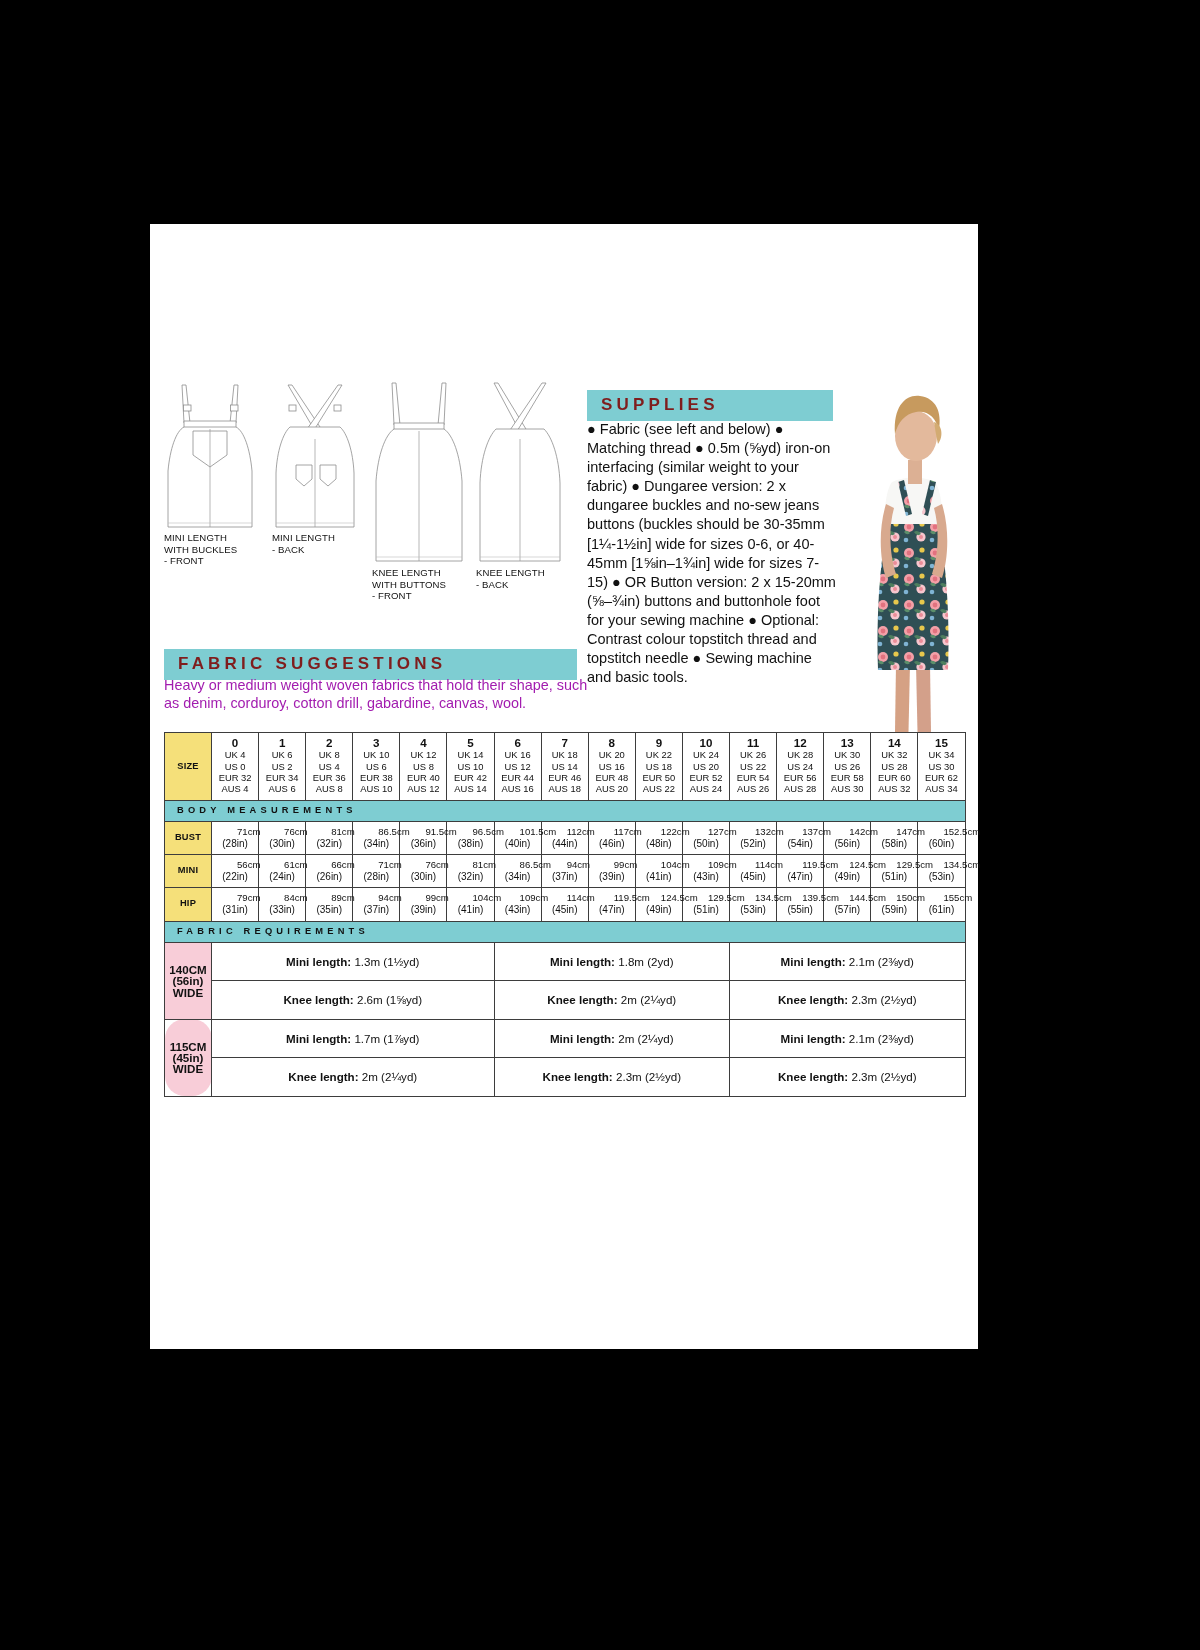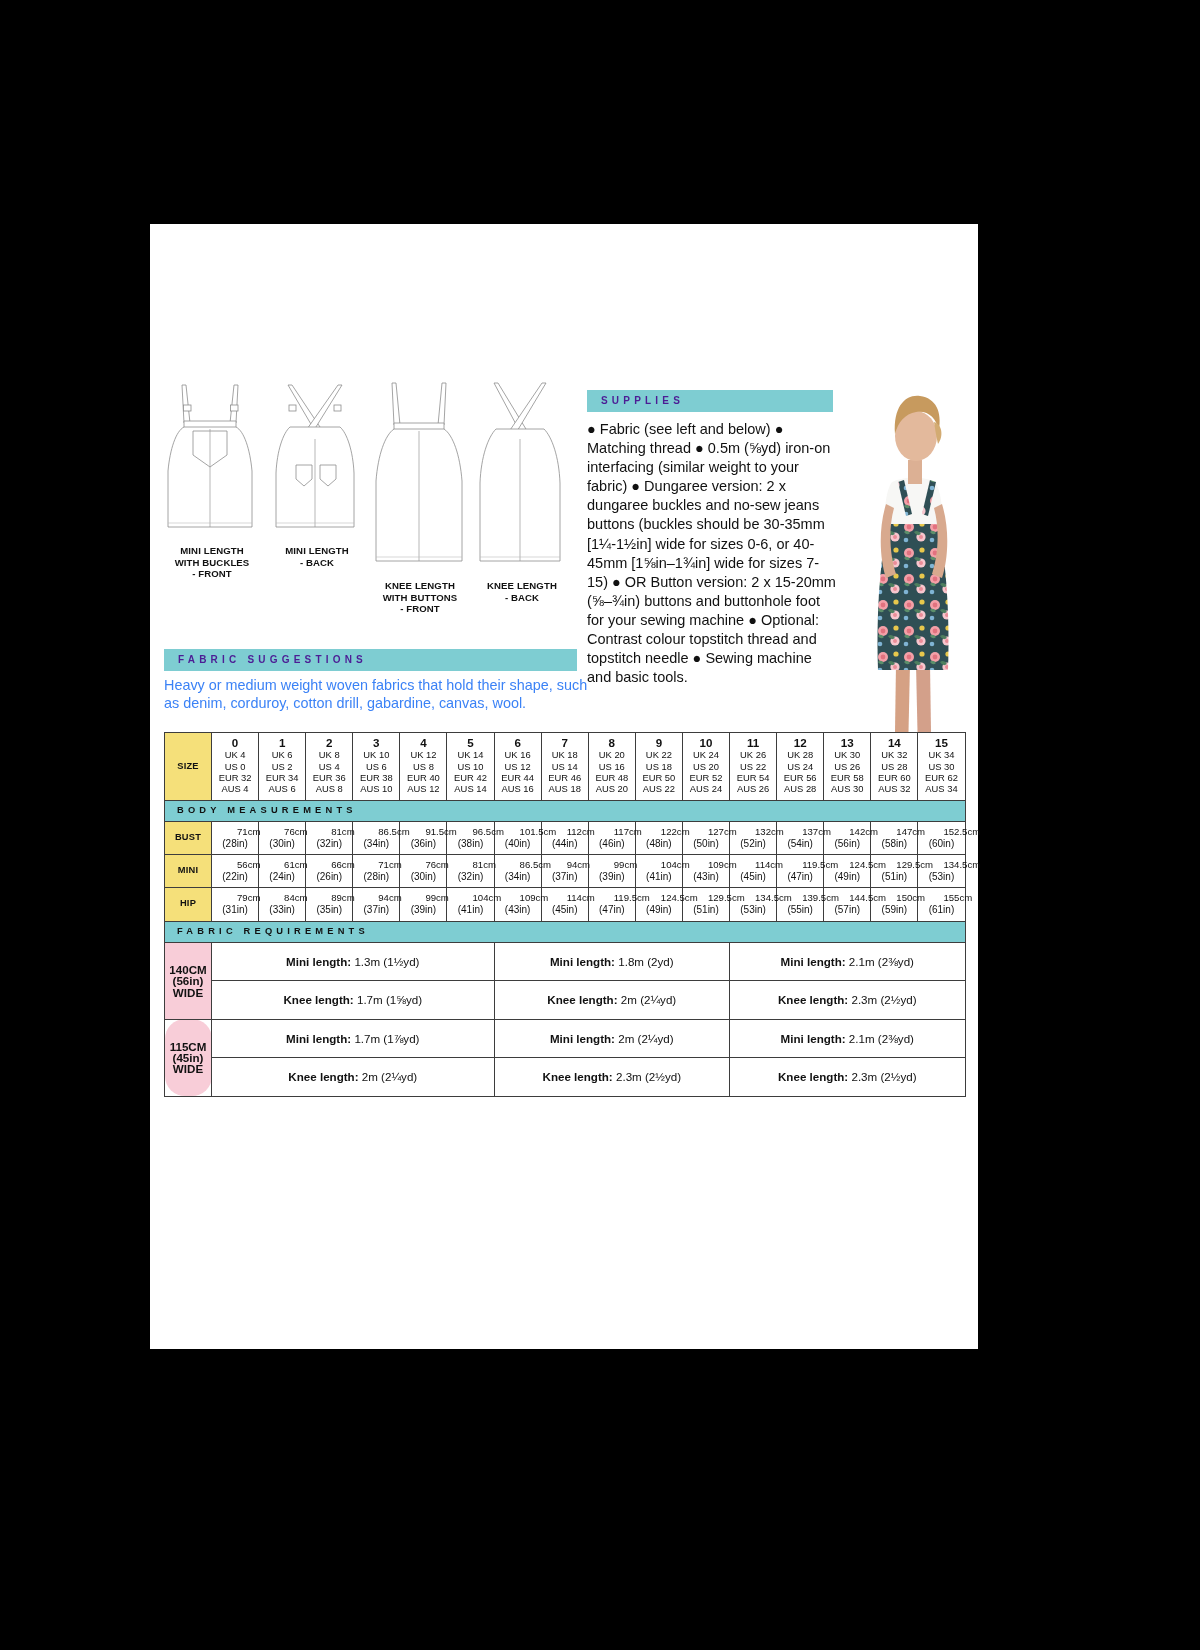--- a/index.html
+++ b/index.html
@@ -17,44 +17,43 @@
     background:#ffffff;
   }
 
   
   .tech-row {
     position:absolute; left:14px; top:155px; width:420px; height:265px;
   }
   .tech-fig { position:absolute; }
   .tech-fig svg { display:block; }
   .tech-cap {
-    text-align:center;
     font-size:9.6px;
-    font-weight:bold;
+    font-weight:normal;
     line-height:11.5px;
     letter-spacing:0.1px;
     color:#111;
-    margin-top:16px;
+    margin-top:3px;
     white-space:pre-line;
   }
 
   
   .bar {
     background:#7ecdd2;
-    color:#4c1d95;
+    color:#7f1d1d;
     font-weight:bold;
-    font-size:10px;
+    font-size:17px;
     letter-spacing:4.2px;
     padding:5px 14px 6px 14px;
   }
 
   .fabric-sugg-bar { position:absolute; left:14px; top:425px; width:413px; }
   .fabric-sugg-text {
     position:absolute; left:14px; top:452px; width:428px;
-    font-size:14.4px; line-height:18.4px; color:#3b82f6;
+    font-size:14.4px; line-height:18.4px; color:#a21caf;
   }
 
   
   .supplies-bar { position:absolute; left:437px; top:166px; width:246px; }
   .supplies-text {
     position:absolute; left:437px; top:196px; width:252px;
     font-size:14.5px; line-height:19.1px; color:#111;
   }
 
   
@@ -585,21 +584,21 @@
         </tr>
         <tr class="fab">
           <td class="lab-pink" rowspan="2" style="white-space: pre-line;">140CM
 (56in)
 WIDE</td>
           <td colspan="6"><span>Mini length:</span> <span class="fv">1.3m (1½yd)</span></td>
           <td colspan="5"><span>Mini length:</span> <span class="fv">1.8m (2yd)</span></td>
           <td colspan="5"><span>Mini length:</span> <span class="fv">2.1m (2⅜yd)</span></td>
         </tr>
         <tr class="fab">
-          <td colspan="6"><span>Knee length:</span> <span class="fv">1.7m (1⅝yd)</span></td>
+          <td colspan="6"><span>Knee length:</span> <span class="fv">2.6m (1⅝yd)</span></td>
           <td colspan="5"><span>Knee length:</span> <span class="fv">2m (2¼yd)</span></td>
           <td colspan="5"><span>Knee length:</span> <span class="fv">2.3m (2½yd)</span></td>
         </tr>
         <tr class="fab">
           <td class="lab-pink" rowspan="2" style="white-space: pre-line; border-radius: 20px;">115CM
 (45in)
 WIDE</td>
           <td colspan="6"><span>Mini length:</span> <span class="fv">1.7m (1⅞yd)</span></td>
           <td colspan="5"><span>Mini length:</span> <span class="fv">2m (2¼yd)</span></td>
           <td colspan="5"><span>Mini length:</span> <span class="fv">2.1m (2⅜yd)</span></td>

